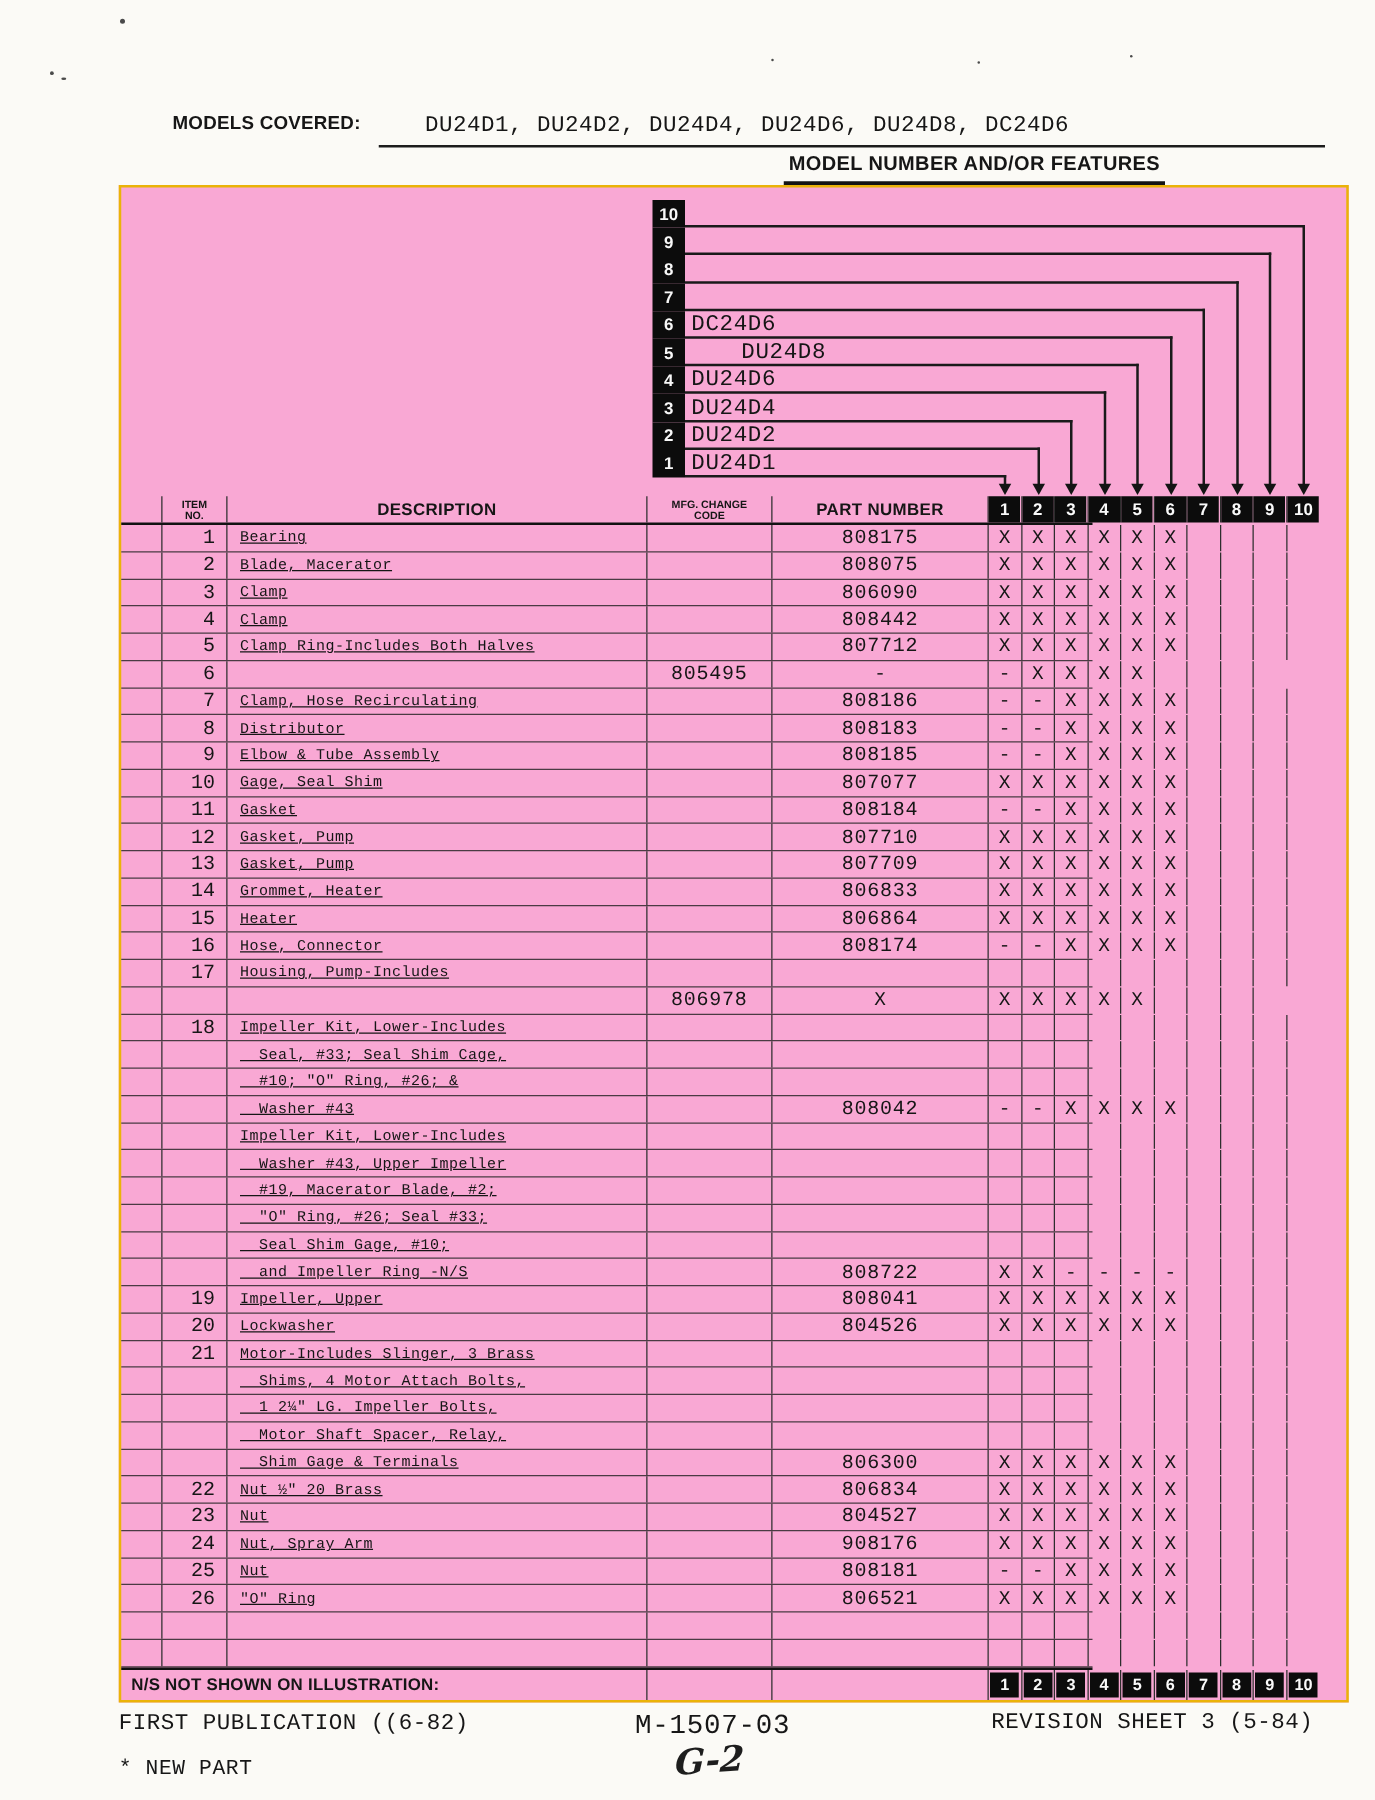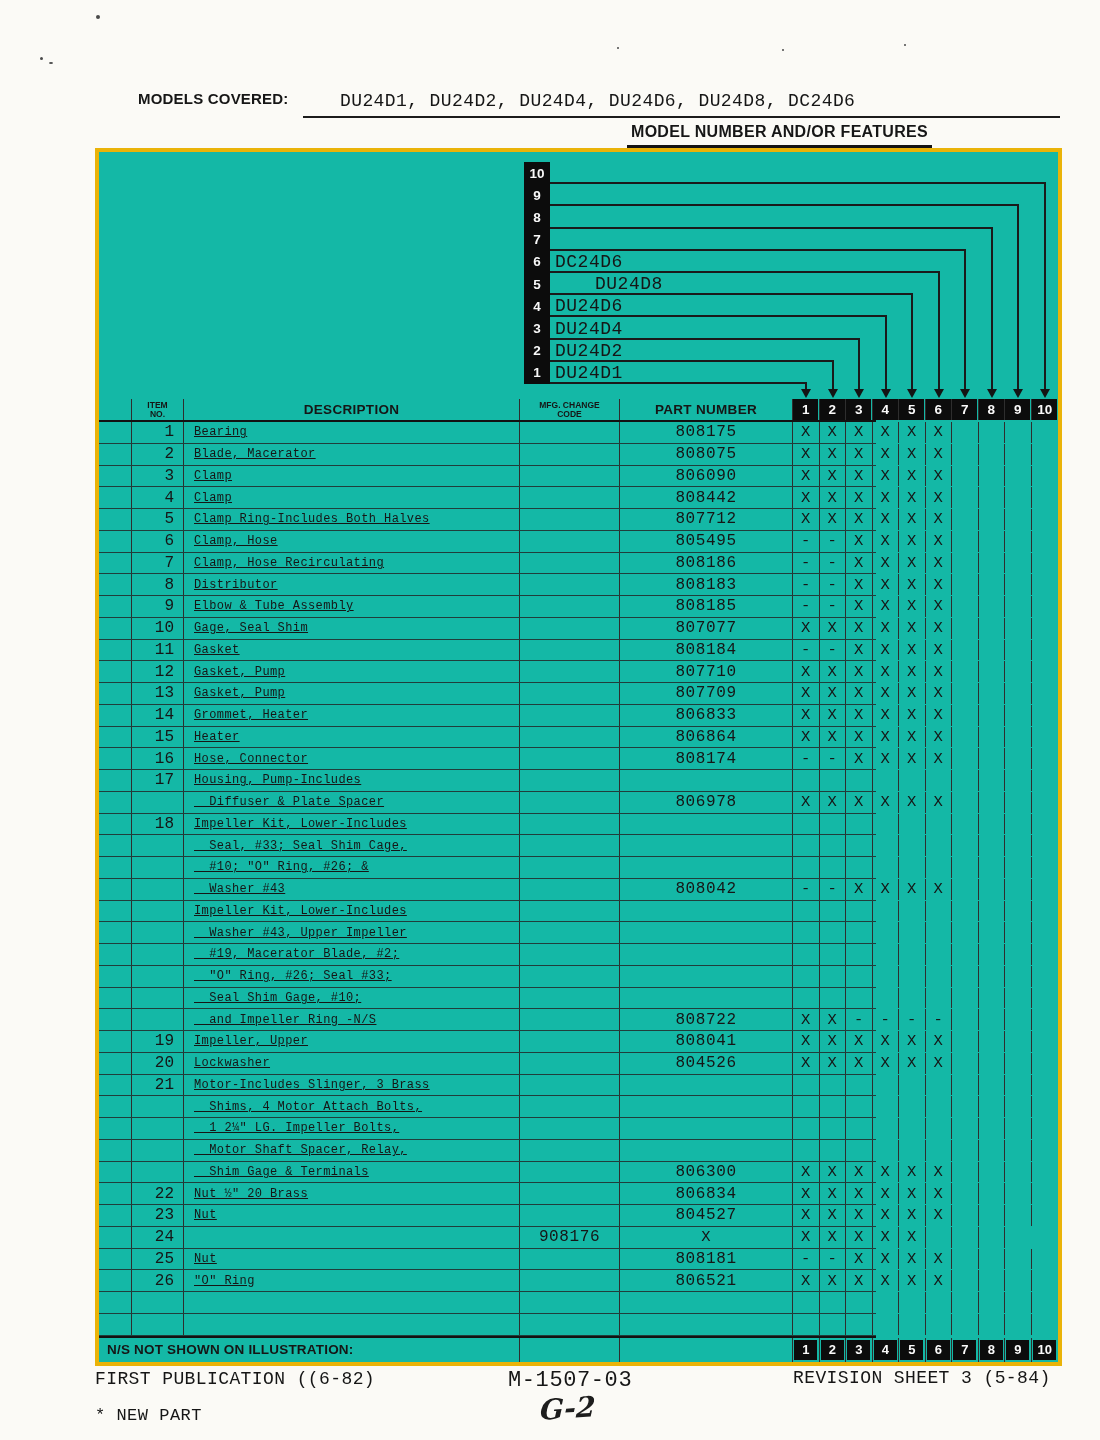--- a/index.html
+++ b/index.html
@@ -11,21 +11,21 @@
   }
   .abs { position:absolute; }
 
   
   .models-label { left:138px; top:90px; font-family:"Liberation Sans",sans-serif; font-weight:bold; font-size:15px; letter-spacing:0.2px; }
   .models-value { left:340px; top:91px; font-size:18px; letter-spacing:0.4px; }
   .models-underline { left:303px; top:116px; width:757px; height:2px; background:#1c1c1c; }
   .features-title { left:627px; top:123px; font-family:"Liberation Sans",sans-serif; font-weight:bold; font-size:16px; letter-spacing:0.3px; padding:0 4px 4px 4px; border-bottom:3px solid #141414; }
 
   
-  .outer-box { left:95px; top:148px; width:959px; height:1210px; border:4px solid #eab308; background:#14b8a6; position:absolute; }
+  .outer-box { left:95px; top:148px; width:959px; height:1210px; border:2px solid #eab308; background:#f9a8d4; position:absolute;padding-left:21px; }
 
   
   .lnum { position:absolute; width:26px; height:22.2px; background:#0c0c0c; color:#f8f8f8;
           display:flex; align-items:center; justify-content:center;
           font-family:"Liberation Sans",sans-serif; font-weight:bold; font-size:13.5px; }
   .llabel { position:absolute; font-size:18px; height:20px; line-height:20px; letter-spacing:0.5px; }
   .lhline, .lvline { position:absolute; background:#1a1a1a; }
   .larrow { position:absolute; width:0; height:0; border-left:5px solid transparent; border-right:5px solid transparent; border-top:9px solid #141414; }
 
   
@@ -257,21 +257,20 @@
             <div class="c-mark">X</div>
             <div class="c-mark">X</div>
             <div class="c-mark"></div>
             <div class="c-mark"></div>
             <div class="c-mark"></div>
             <div class="c-mark"></div>
           </div>
           <div class="trow tbodyrow">
             <div class="c-margin"></div>
             <div class="c-item">6</div>
-            <div class="c-desc">Clamp, Hose</div>
             <div class="c-mfg"></div>
             <div class="c-part">805495</div>
             <div class="c-mark">-</div>
             <div class="c-mark">-</div>
             <div class="c-mark">X</div>
             <div class="c-mark">X</div>
             <div class="c-mark">X</div>
             <div class="c-mark">X</div>
             <div class="c-mark"></div>
             <div class="c-mark"></div>
@@ -461,21 +460,20 @@
             <div class="c-mark"></div>
             <div class="c-mark"></div>
             <div class="c-mark"></div>
             <div class="c-mark"></div>
             <div class="c-mark"></div>
             <div class="c-mark"></div>
           </div>
           <div class="trow tbodyrow">
             <div class="c-margin"></div>
             <div class="c-item"></div>
-            <div class="c-desc">  Diffuser &amp; Plate Spacer</div>
             <div class="c-mfg"></div>
             <div class="c-part">806978</div>
             <div class="c-mark">X</div>
             <div class="c-mark">X</div>
             <div class="c-mark">X</div>
             <div class="c-mark">X</div>
             <div class="c-mark">X</div>
             <div class="c-mark">X</div>
             <div class="c-mark"></div>
             <div class="c-mark"></div>
@@ -801,20 +799,21 @@
             <div class="c-mark">X</div>
             <div class="c-mark">X</div>
             <div class="c-mark"></div>
             <div class="c-mark"></div>
             <div class="c-mark"></div>
             <div class="c-mark"></div>
           </div>
           <div class="trow tbodyrow">
             <div class="c-margin"></div>
             <div class="c-item">24</div>
+            <div class="c-desc">Nut, Spray Arm</div>
             <div class="c-mfg"></div>
             <div class="c-part">908176</div>
             <div class="c-mark">X</div>
             <div class="c-mark">X</div>
             <div class="c-mark">X</div>
             <div class="c-mark">X</div>
             <div class="c-mark">X</div>
             <div class="c-mark">X</div>
             <div class="c-mark"></div>
             <div class="c-mark"></div>

